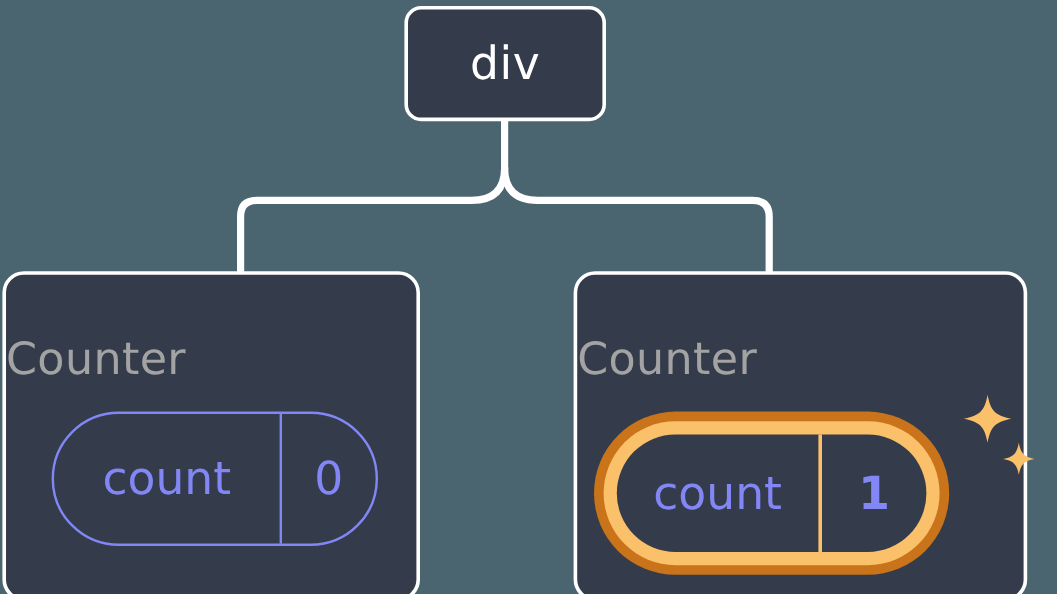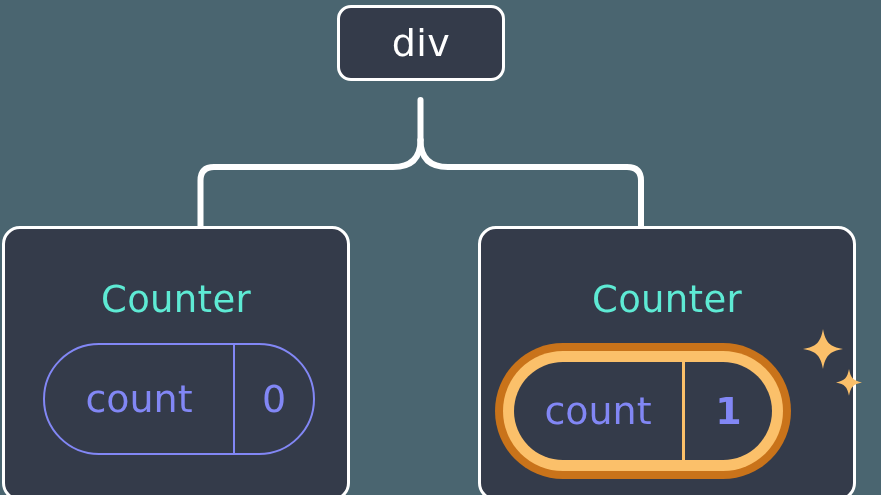--- a/index.html
+++ b/index.html
@@ -38,21 +38,21 @@
     background: #343b4a;
     border: 3px solid #ffffff;
     border-radius: 16px;
     box-sizing: border-box;
   }
 
   .node-root {
     left: 337px;
     top: 5px;
     width: 168px;
-    height: 76px;
+    height: 96px;
     border-radius: 14px;
     display: flex;
     align-items: center;
     justify-content: center;
   }
 
   .node-root .root-label {
     color: #ffffff;
     font-size: 38px;
     font-weight: 400;
@@ -67,22 +67,22 @@
   }
 
   .node-child.left  { left: 2px;   width: 348px; }
   .node-child.right { left: 478px; width: 378px; }
 
   .child-title {
     position: absolute;
     left: 0;
     right: 0;
     top: 52px;
-    text-align: center;
-    color: #5eead4;
+    text-align: left;
+    color: #a3a3a3;
     font-size: 37px;
     font-weight: 400;
     letter-spacing: 0.3px;
     line-height: 1;
   }
 
   
   .pill-wrap {
     position: absolute;
     top: 114px;

